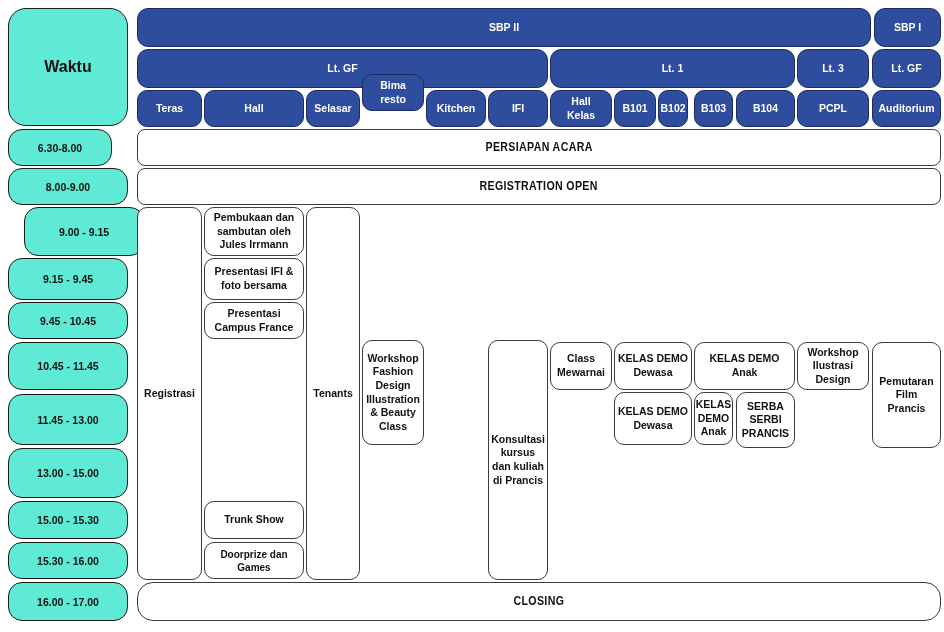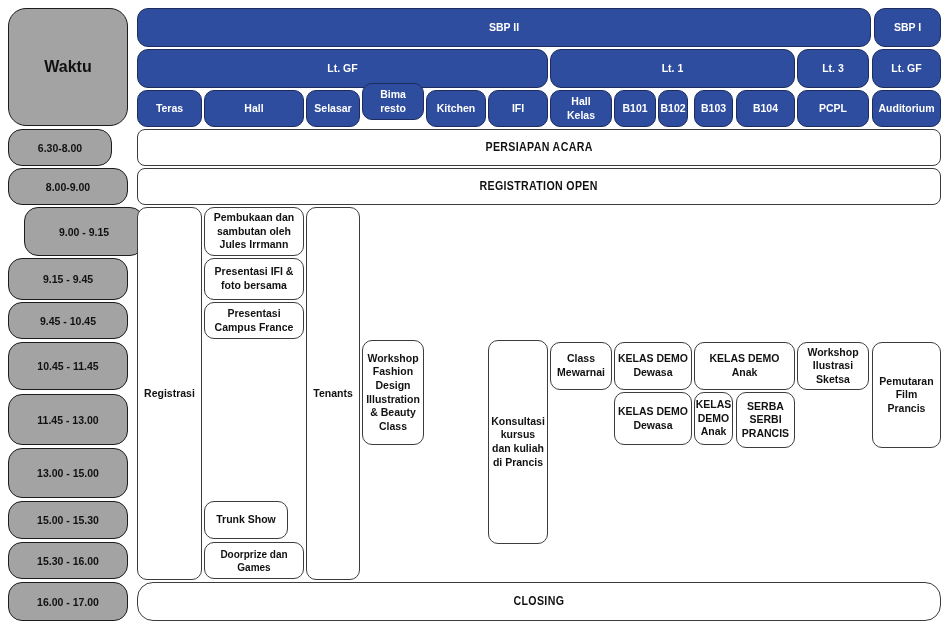--- a/index.html
+++ b/index.html
@@ -11,21 +11,21 @@
     position:absolute; box-sizing:border-box;
     display:flex; align-items:center; justify-content:center;
     text-align:center; font-weight:bold;
   }
   .blue {
     background:#2e4d9e; border:1px solid #1e2c5c; color:#ffffff;
     border-radius:10px; font-size:10.5px; line-height:1.25; padding:1px 14px;
   }
   .blue.big { border-radius:11px; }
   .yellow {
-    background:#a3a3a3; border:1.5px solid #1c1c1c; color:#111111;
+    background:#5eead4; border:1.5px solid #1c1c1c; color:#111111;
     border-radius:14px; font-size:10.5px;
   }
   .yellow.waktu { font-size:16px; border-radius:18px; }
   .white {
     background:#ffffff; border:1px solid #3c3c3c; color:#111111;
     border-radius:10px; font-size:10.5px; line-height:1.3; padding:12px 3px;text-align:center;
   }
   .white.fs9 { font-size:10px; }
   .banner span {
     display:inline-block; transform:scaleX(0.85);
@@ -43,21 +43,21 @@
   <div class="cell blue big" style="left:874px;top:8px;width:67px;height:39px">SBP I</div>
 
   <div class="cell blue big" style="left:137px;top:49px;width:411px;height:39px">Lt. GF</div>
   <div class="cell blue big" style="left:550px;top:49px;width:245px;height:39px">Lt. 1</div>
   <div class="cell blue big" style="left:797px;top:49px;width:72px;height:39px">Lt. 3</div>
   <div class="cell blue big" style="left:872px;top:49px;width:69px;height:39px">Lt. GF</div>
 
   <div class="cell blue" style="left:137px;top:90px;width:65px;height:37px">Teras</div>
   <div class="cell blue" style="left:204px;top:90px;width:100px;height:37px">Hall</div>
   <div class="cell blue" style="left:306px;top:90px;width:54px;height:37px">Selasar</div>
-  <div class="cell blue" style="left:362px;top:83px;width:62px;height:37px">Bima resto</div>
+  <div class="cell blue" style="left:362px;top:74px;width:62px;height:37px">Bima resto</div>
   <div class="cell blue" style="left:426px;top:90px;width:60px;height:37px">Kitchen</div>
   <div class="cell blue" style="left:488px;top:90px;width:60px;height:37px">IFI</div>
   <div class="cell blue" style="left:550px;top:90px;width:62px;height:37px">Hall Kelas</div>
   <div class="cell blue" style="left:614px;top:90px;width:42px;height:37px">B101</div>
   <div class="cell blue" style="left:658px;top:90px;width:30px;height:37px">B102</div>
   <div class="cell blue" style="left:694px;top:90px;width:39px;height:37px">B103</div>
   <div class="cell blue" style="left:736px;top:90px;width:59px;height:37px">B104</div>
   <div class="cell blue" style="left:797px;top:90px;width:72px;height:37px">PCPL</div>
   <div class="cell blue" style="left:872px;top:90px;width:69px;height:37px">Auditorium</div>
 
@@ -82,25 +82,25 @@
   <div class="cell white banner" style="left:137px;top:582px;width:804px;height:39px;border-radius:16px">
     <span>CLOSING</span>
   </div>
 
   <div class="cell white" style="left:137px;top:207px;width:65px;height:373px">Registrasi</div>
   <div class="cell white" style="left:204px;top:207px;width:100px;height:49px">Pembukaan dan sambutan oleh Jules Irrmann</div>
   <div class="cell white" style="left:204px;top:258px;width:100px;height:42px">Presentasi IFI &amp; foto bersama</div>
   <div class="cell white" style="left:204px;top:302px;width:100px;height:37px">Presentasi Campus France</div>
   <div class="cell white" style="left:306px;top:207px;width:54px;height:373px">Tenants</div>
   <div class="cell white" style="left:362px;top:340px;width:62px;height:105px">Workshop Fashion Design Illustration &amp; Beauty Class</div>
-  <div class="cell white" style="left:488px;top:340px;width:60px;height:204px">Konsultasi kursus dan kuliah di Prancis</div>
+  <div class="cell white" style="left:488px;top:340px;width:60px;height:240px">Konsultasi kursus dan kuliah di Prancis</div>
   <div class="cell white" style="left:550px;top:342px;width:62px;height:48px">Class Mewarnai</div>
   <div class="cell white" style="left:614px;top:342px;width:78px;height:48px">KELAS DEMO Dewasa</div>
   <div class="cell white" style="left:694px;top:342px;width:101px;height:48px">KELAS DEMO Anak</div>
   <div class="cell white" style="left:614px;top:392px;width:78px;height:53px">KELAS DEMO Dewasa</div>
   <div class="cell white" style="left:694px;top:392px;width:39px;height:53px">KELAS DEMO Anak</div>
   <div class="cell white" style="left:736px;top:392px;width:59px;height:56px">SERBA SERBI PRANCIS</div>
-  <div class="cell white" style="left:797px;top:342px;width:72px;height:48px">Workshop Ilustrasi Sketsa</div>
+  <div class="cell white" style="left:797px;top:342px;width:72px;height:48px">Workshop Ilustrasi Design</div>
   <div class="cell white" style="left:872px;top:342px;width:69px;height:106px">Pemutaran Film Prancis</div>
-  <div class="cell white" style="left:204px;top:501px;width:84px;height:38px">Trunk Show</div>
+  <div class="cell white" style="left:204px;top:501px;width:100px;height:38px">Trunk Show</div>
   <div class="cell white fs9" style="left:204px;top:542px;width:100px;height:37px">Doorprize dan Games</div>
 
 </div>
 
 </body></html>

